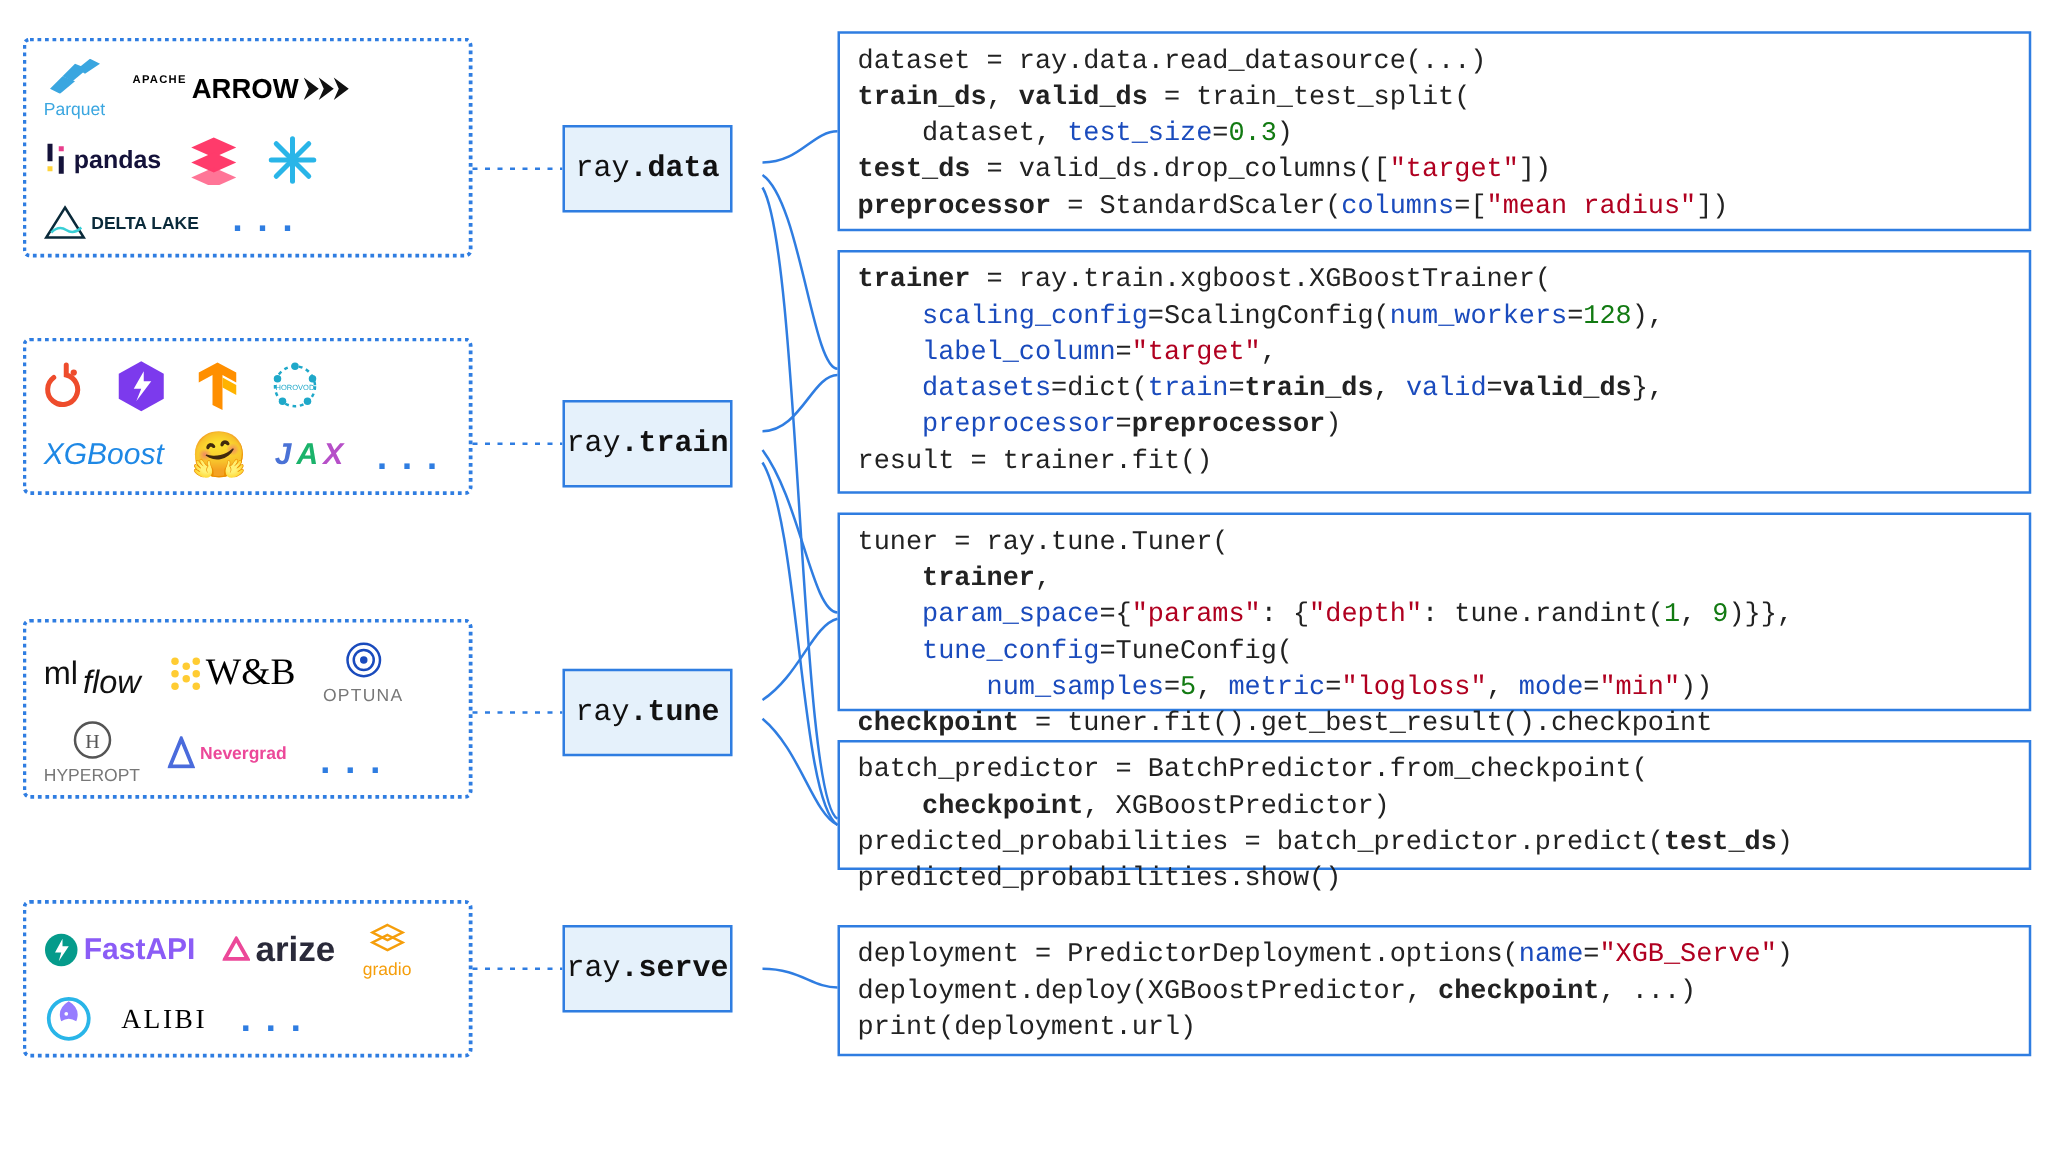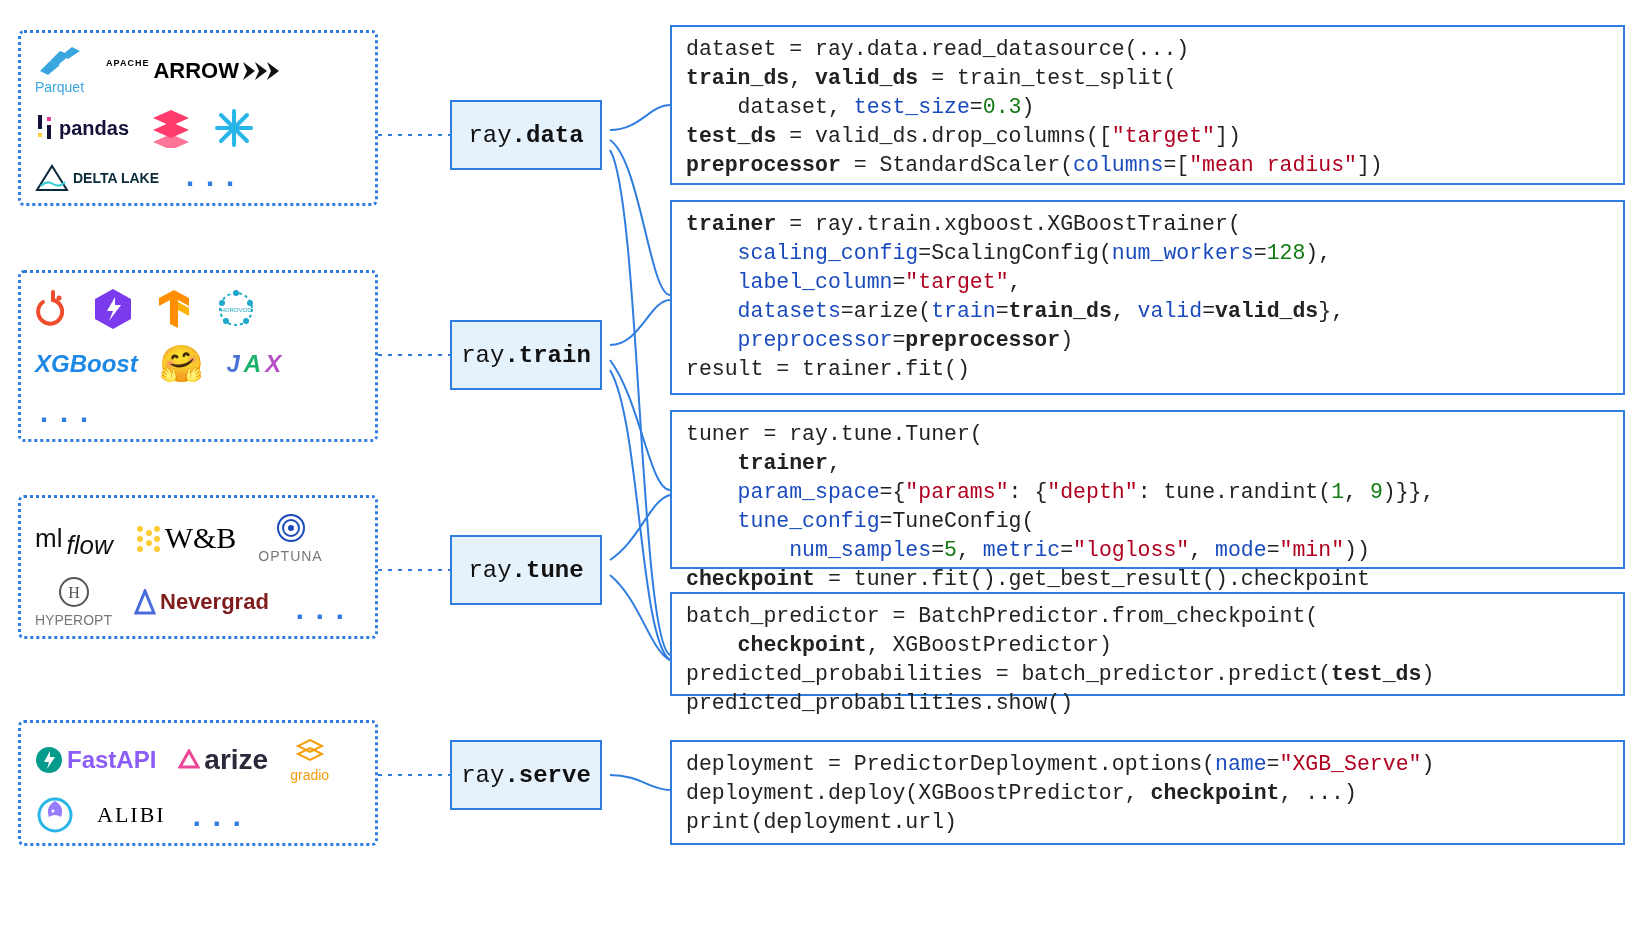--- a/index.html
+++ b/index.html
@@ -39,21 +39,21 @@
   }
   .small { font-size:14px; }
   .ellipsis {
     color:#2f7de1; font-size:30px; font-weight:700; letter-spacing:2px;
     align-self:flex-end;
   }
 
   .mid-box {
     position:absolute;
     left: 450px;
-    width: 152px;
+    width: 136px;
     height: 70px;
     background: #e5f1fb;
     border: 2px solid #2f7de1;
     display:flex; align-items:center; justify-content:center;
     font-size: 24px;
     color:#111;
   }
   .mid-box .pre { font-weight:400; }
   .mid-box .suf { font-weight:700; }
   .m1 { top: 100px; }
@@ -199,21 +199,21 @@
     <svg width="42" height="42">
         <circle cx="21" cy="21" r="16" fill="none" stroke="#1fa8c9" stroke-width="2" stroke-dasharray="3 3"></circle>
         <circle cx="21" cy="5" r="3" fill="#1fa8c9"></circle>
         <circle cx="35" cy="15" r="3" fill="#1fa8c9"></circle>
         <circle cx="31" cy="33" r="3" fill="#1fa8c9"></circle>
         <circle cx="11" cy="33" r="3" fill="#1fa8c9"></circle>
         <circle cx="7" cy="15" r="3" fill="#1fa8c9"></circle>
         <text x="21" y="24" font-size="6" text-anchor="middle" fill="#1fa8c9">HOROVOD</text>
       </svg>
   </span>
-  <span class="logo" style="color:#1e88e5; font-style:italic; font-weight:700; font-size:24px;">XGBoost</span>
+  <span class="logo" style="color:#1e88e5; font-style:italic; font-weight:400; font-size:24px;">XGBoost</span>
   <span class="logo" style="font-size:36px;">🤗</span>
   <span class="logo" style="font-weight:800; font-size:24px; font-style:italic;">
     <span style="color:#4a72d6;">J</span>
       <span style="color:#1bb36b;">A</span>
       <span style="color:#b64fc8;">X</span>
   </span>
   <span class="ellipsis">...</span>
 </div>
 
 <div class="col-left eco-box eco3">
@@ -243,21 +243,21 @@
       </svg>
     OPTUNA
   </span>
   <span class="logo small" style="color:#777; flex-direction:column;">
     <svg width="32" height="32">
         <circle cx="16" cy="16" r="14" fill="none" stroke="#555" stroke-width="2"></circle>
         <text x="16" y="22" font-size="16" text-anchor="middle" fill="#555" font-family="Georgia">H</text>
       </svg>
     HYPEROPT
   </span>
-  <span class="logo" style="color:#7f1d1d; font-size:22px; font-weight:600;">
+  <span class="logo" style="color:#ec4899; font-size:14px; font-weight:600;">
     <svg width="22" height="26">
         <polygon points="2,24 11,2 20,24" fill="none" stroke="#4a6bdc" stroke-width="3"></polygon>
       </svg>
     Nevergrad
   </span>
   <span class="ellipsis">...</span>
 </div>
 
 <div class="col-left eco-box eco4">
   <span class="logo" style="color:#8b5cf6; font-weight:700; font-size:24px;">
@@ -312,21 +312,21 @@
 
 <div class="code-box c1"><span>dataset = ray.data.read_datasource(...)</span>
 <span class="b">train_ds</span><span>, </span><span class="b">valid_ds</span><span> = train_test_split(</span>
 <span>    dataset, </span><span class="kw">test_size</span><span>=</span><span class="num">0.3</span><span>)</span>
 <span class="b">test_ds</span><span> = valid_ds.drop_columns([</span><span class="str">"target"</span><span>])</span>
 <span class="b">preprocessor</span><span> = StandardScaler(</span><span class="kw">columns</span><span>=[</span><span class="str">"mean radius"</span><span>])</span></div>
 
 <div class="code-box c2"><span class="b">trainer</span><span> = ray.train.xgboost.XGBoostTrainer(</span>
 <span>    </span><span class="kw">scaling_config</span><span>=ScalingConfig(</span><span class="kw">num_workers</span><span>=</span><span class="num">128</span><span>),</span>
 <span>    </span><span class="kw">label_column</span><span>=</span><span class="str">"target"</span><span>,</span>
-<span>    </span><span class="kw">datasets</span><span>=arize(</span><span class="kw">train</span><span>=</span><span class="b">train_ds</span><span>, </span><span class="kw">valid</span><span>=</span><span class="b">valid_ds</span><span>},</span>
+<span>    </span><span class="kw">datasets</span><span>=dict(</span><span class="kw">train</span><span>=</span><span class="b">train_ds</span><span>, </span><span class="kw">valid</span><span>=</span><span class="b">valid_ds</span><span>},</span>
 <span>    </span><span class="kw">preprocessor</span><span>=</span><span class="b">preprocessor</span><span>)</span>
 <span>result = trainer.fit()</span></div>
 
 <div class="code-box c3"><span>tuner = ray.tune.Tuner(</span>
 <span>    </span><span class="b">trainer</span><span>,</span>
 <span>    </span><span class="kw">param_space</span><span>={</span><span class="str">"params"</span><span>: {</span><span class="str">"depth"</span><span>: tune.randint(</span><span class="num">1</span><span>, </span><span class="num">9</span><span>)}},</span>
 <span>    </span><span class="kw">tune_config</span><span>=TuneConfig(</span>
 <span>        </span><span class="kw">num_samples</span><span>=</span><span class="num">5</span><span>, </span><span class="kw">metric</span><span>=</span><span class="str">"logloss"</span><span>, </span><span class="kw">mode</span><span>=</span><span class="str">"min"</span><span>))</span>
 <span class="b">checkpoint</span><span> = tuner.fit().get_best_result().checkpoint</span></div>
 

